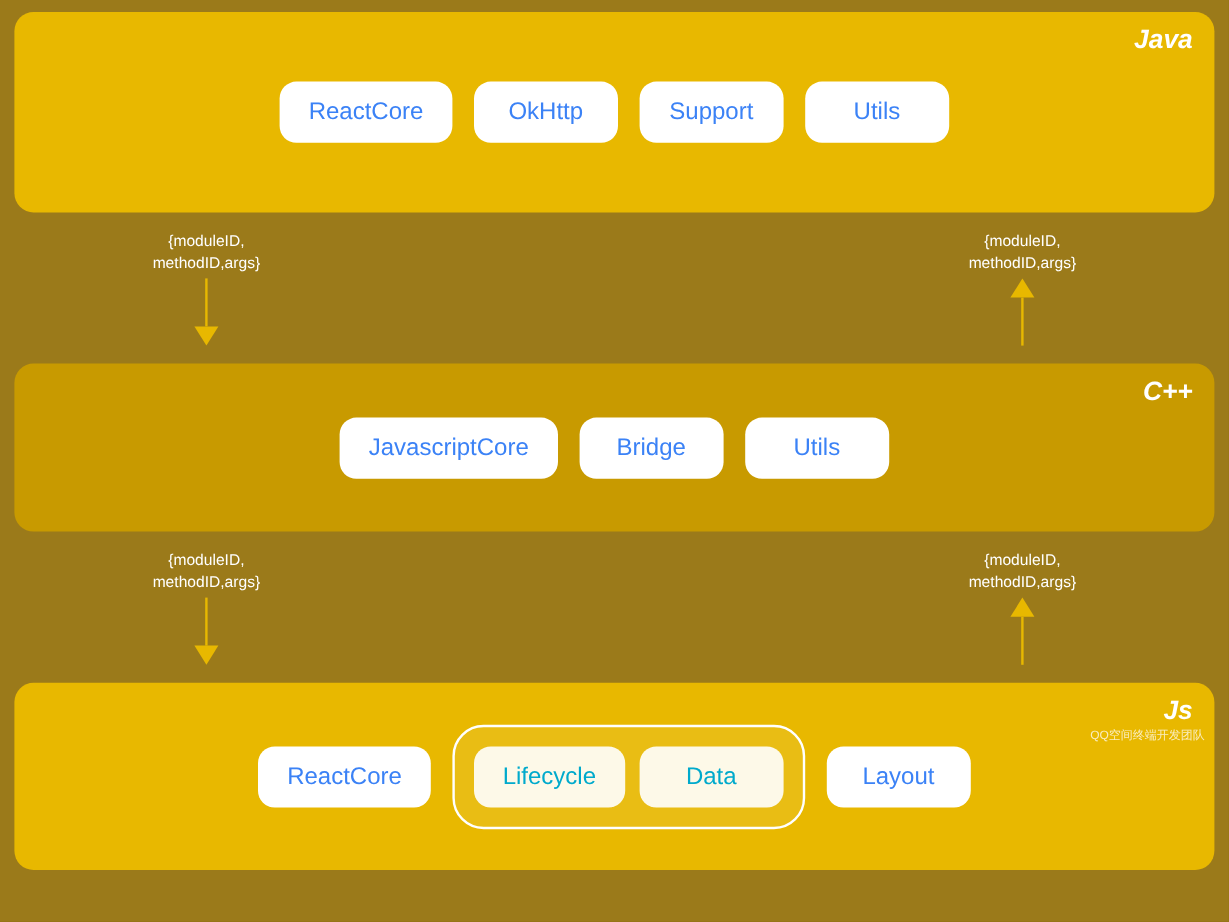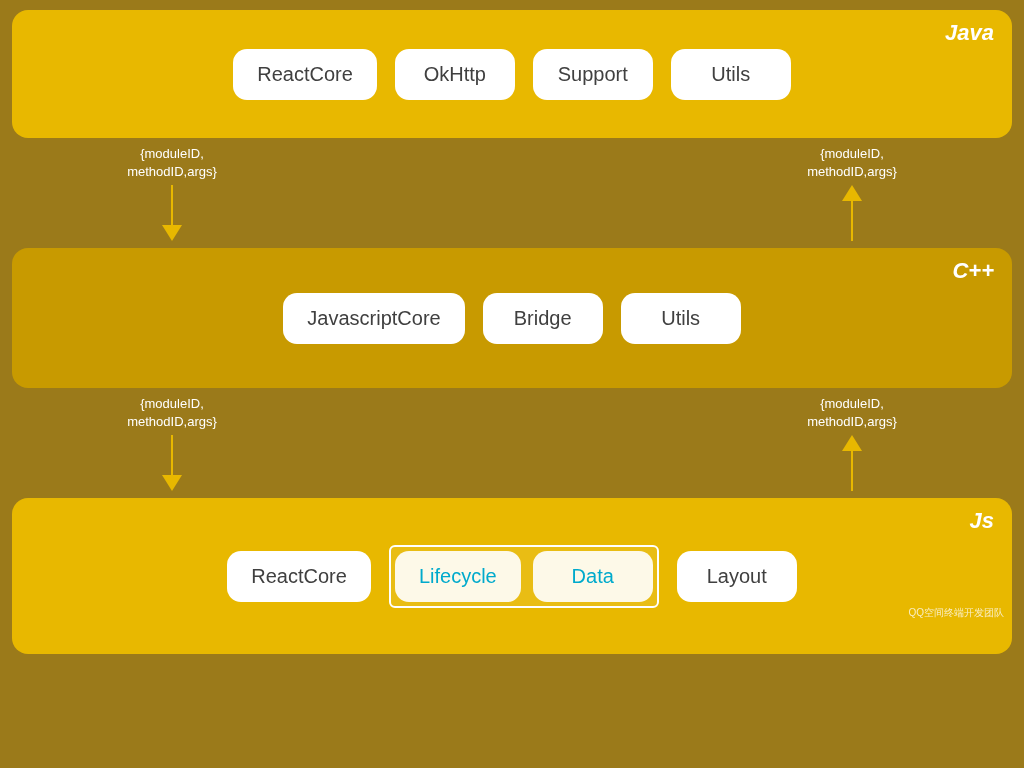--- a/index.html
+++ b/index.html
@@ -26,21 +26,21 @@
 
     
     .layer {
       border-radius: 16px;
       position: relative;
       padding: 14px 18px;
     }
 
     .layer-java {
       background-color: #E8B800;
-      height: 128px;
+      height: 167px;
       display: flex;
       flex-direction: column;
     }
 
     .layer-cpp {
       background-color: #C89A00;
       height: 140px;
       display: flex;
       flex-direction: column;
       margin-top: 0;
@@ -73,29 +73,29 @@
       margin-bottom: auto;
       flex: 1;
     }
 
     .module-box {
       background-color: white;
       border-radius: 14px;
       padding: 14px 24px;
       min-width: 120px;
       text-align: center;
-      color: #404040;
+      color: #3b82f6;
       font-size: 20px;
       font-weight: 400;
       white-space: nowrap;
     }
 
     
     .arrow-section {
-      height: 110px;
+      height: 126px;
       display: flex;
       flex-direction: row;
       align-items: center;
       justify-content: space-between;
       padding: 16px 60px;
       position: relative;
     }
 
     .arrow-group {
       display: flex;
@@ -219,21 +219,21 @@
         <div class="arrow-line"></div>
       </div>
     </div>
   </div>
 
   <div class="layer layer-js">
     <span class="layer-label">Js</span>
     <div class="modules-row">
       <div class="module-box">ReactCore</div>
 
-      <div style="display:flex;flex-direction:row;border:2.5px solid white;border-radius:6px;padding:4px;gap:12px;background:rgba(255,255,255,0.08);">
+      <div style="display:flex;flex-direction:row;border:2.5px solid white;border-radius:26px;padding:16px;gap:12px;background:rgba(255,255,255,0.08);">
         <div class="module-box" style="background:rgba(255,255,255,0.9);color:#00AACC;">Lifecycle</div>
         <div class="module-box" style="background:rgba(255,255,255,0.9);color:#00AACC;">Data</div>
       </div>
       <div class="module-box">Layout</div>
     </div>
   </div>
 
   <div class="watermark">QQ空间终端开发团队</div>
 
 </div>

